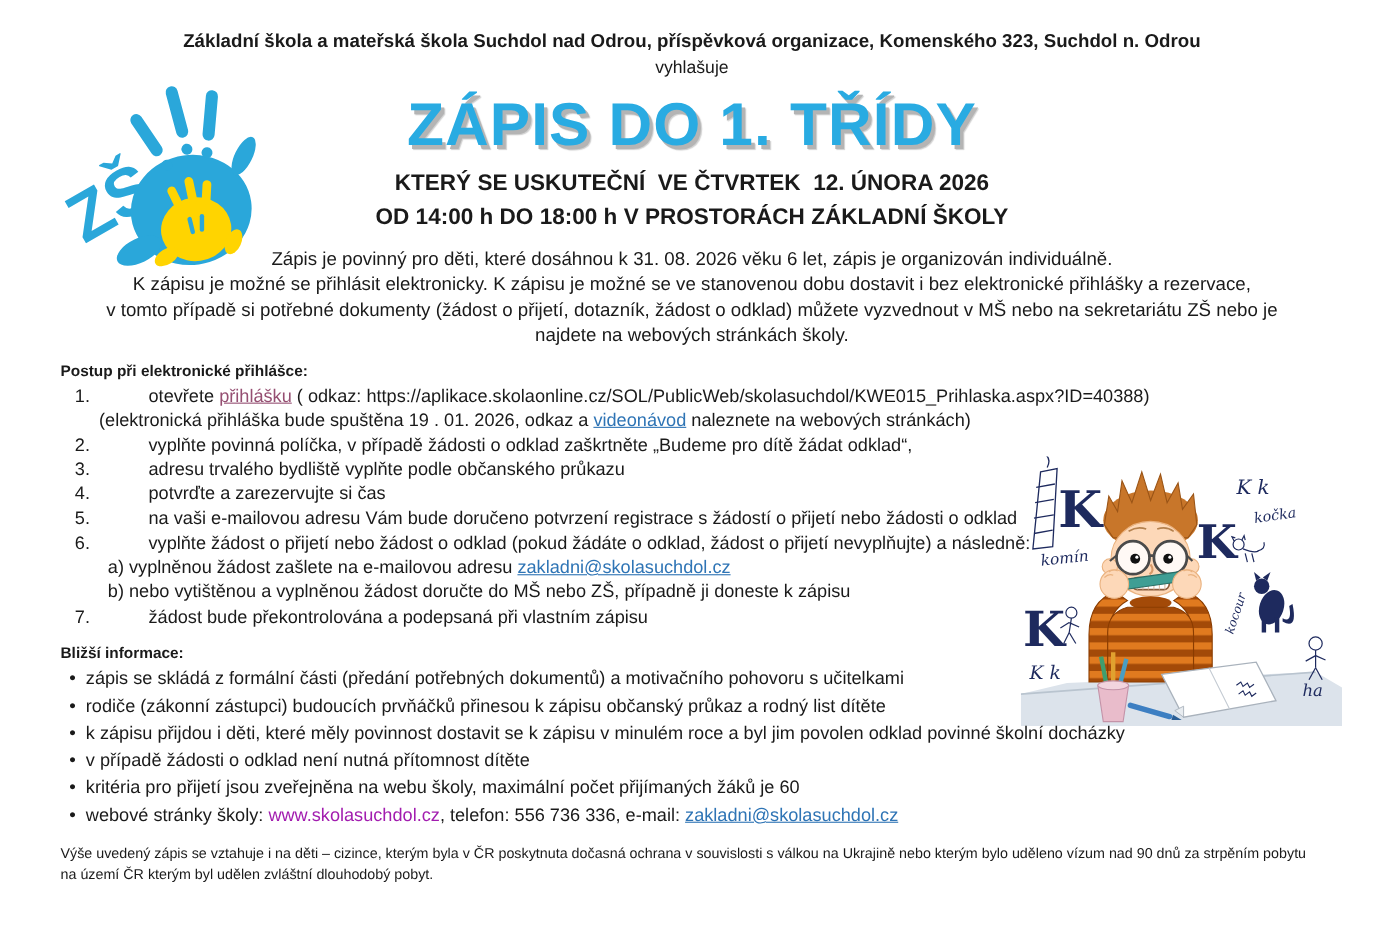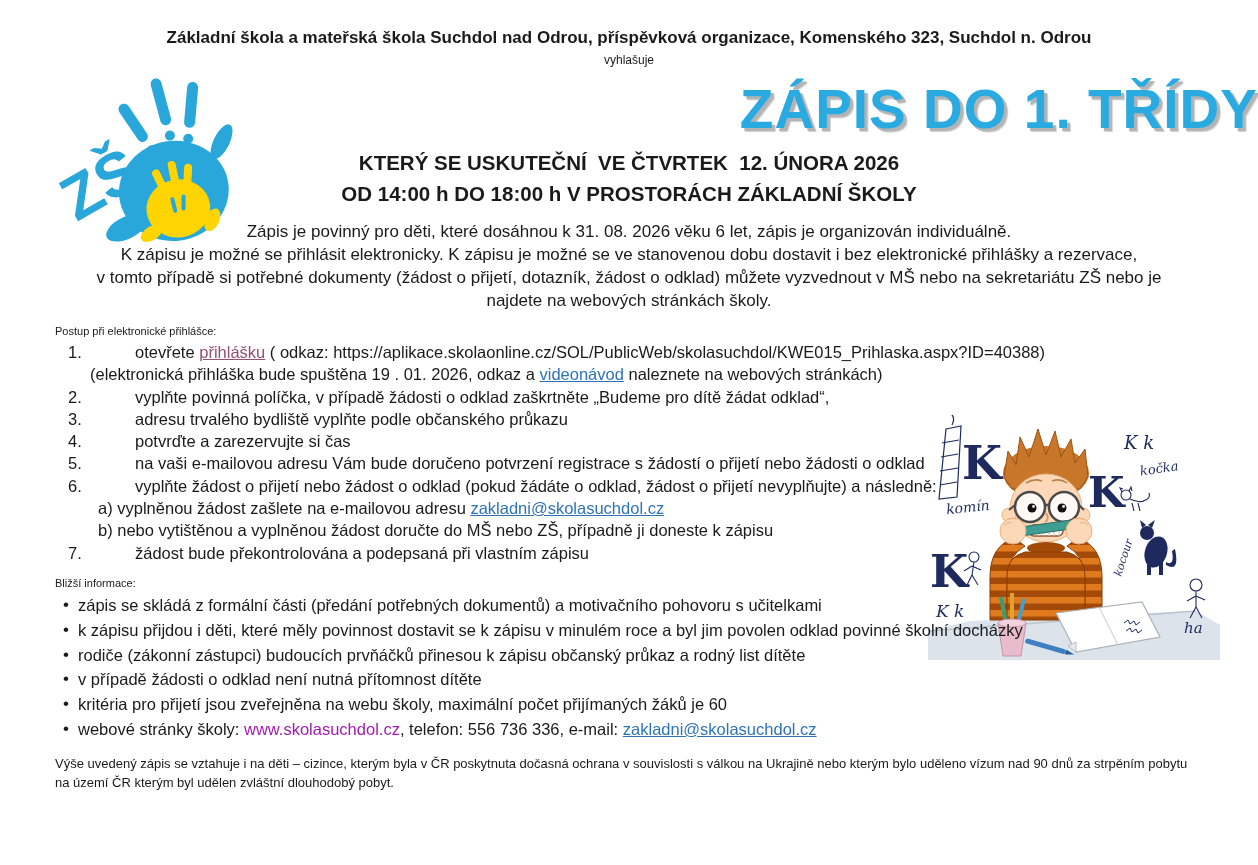--- a/index.html
+++ b/index.html
@@ -3,34 +3,34 @@
 <meta charset="utf-8">
 <style>
   html,body { margin:0; padding:0; background:#ffffff; }
   .page {
     position:relative; width:1258px; height:865px; background:#ffffff;
     font-family:"Liberation Sans", sans-serif; color:#1a1a1a; overflow:hidden;
   }
   
   .header { text-align:center; padding-top:28px; }
   .header .line1 { font-weight:bold; font-size:17px; }
-  .header .line2 { font-size:12px; margin-top:5px; }
+  .header .line2 { font-size:16px; margin-top:5px; }
   
   .title {
-    text-align:right; font-size:55px; font-weight:bold; letter-spacing:1px;
+    text-align:center; font-size:55px; font-weight:bold; letter-spacing:1px;
     color:#29abe2; text-shadow:3px 3px 0 #b4b4b4, 4px 4px 1px #d0d0d0;
     margin:10px 0 6px 0;
   }
   .subtitle { text-align:center; font-weight:bold; font-size:20.5px; line-height:31px; white-space:pre; }
   
   .intro { text-align:center; font-size:17px; line-height:23px; margin-top:11px; }
   .intro span { display:block; }
   
   .section { margin:0 55px; font-size:16.5px; }
-  .sec-heading { font-weight:normal; font-size:11px; margin:13px 0 4px 0; }
+  .sec-heading { font-weight:bold; font-size:14px; margin:13px 0 4px 0; }
   .step { display:flex; line-height:22.3px; }
   .step .num { flex:0 0 auto; width:17px; margin-left:13px; }
   .step .txt { padding-left:5px;margin-left:45px; }
   .cont { margin-left:35px; line-height:22.3px; }
   .sub  { margin-left:43px; line-height:22.3px; }
   .bullet { position:relative; padding-left:23px; line-height:24.8px; }
   .bullet::before { content:"•"; position:absolute; left:8px; top:0; font-size:17px; }
   
   a.lk { cursor:pointer; }
   a.lk-blue { color:#2e74b5; text-decoration:underline; }
@@ -265,22 +265,22 @@
     </div>
     <div class="step">
       <span class="num">7.</span>
       <span class="txt">žádost bude překontrolována a podepsaná při vlastním zápisu</span>
     </div>
   </div>
 
   <div class="section">
     <div class="sec-heading">Bližší informace:</div>
     <div class="bullet">zápis se skládá z formální části (předání potřebných dokumentů) a motivačního pohovoru s učitelkami</div>
+    <div class="bullet">rodiče (zákonní zástupci) budoucích prvňáčků přinesou k zápisu občanský průkaz a rodný list dítěte</div>
     <div class="bullet">k zápisu přijdou i děti, které měly povinnost dostavit se k zápisu v minulém roce a byl jim povolen odklad povinné školní docházky</div>
-    <div class="bullet">rodiče (zákonní zástupci) budoucích prvňáčků přinesou k zápisu občanský průkaz a rodný list dítěte</div>
     <div class="bullet">v případě žádosti o odklad není nutná přítomnost dítěte</div>
     <div class="bullet">kritéria pro přijetí jsou zveřejněna na webu školy, maximální počet přijímaných žáků je 60</div>
     <div class="bullet">
       <span>webové stránky školy: </span><a class="lk lk-plain" href="#">www.skolasuchdol.cz</a><span>, telefon: 556 736 336, e-mail: </span><a class="lk lk-blue" href="#">zakladni@skolasuchdol.cz</a>
     </div>
   </div>
 
   <div class="note">Výše uvedený zápis se vztahuje i na děti – cizince, kterým byla v ČR poskytnuta dočasná ochrana v souvislosti s válkou na Ukrajině nebo kterým bylo uděleno vízum nad 90 dnů za strpěním pobytu na území ČR kterým byl udělen zvláštní dlouhodobý pobyt.</div>
 
 </div>

